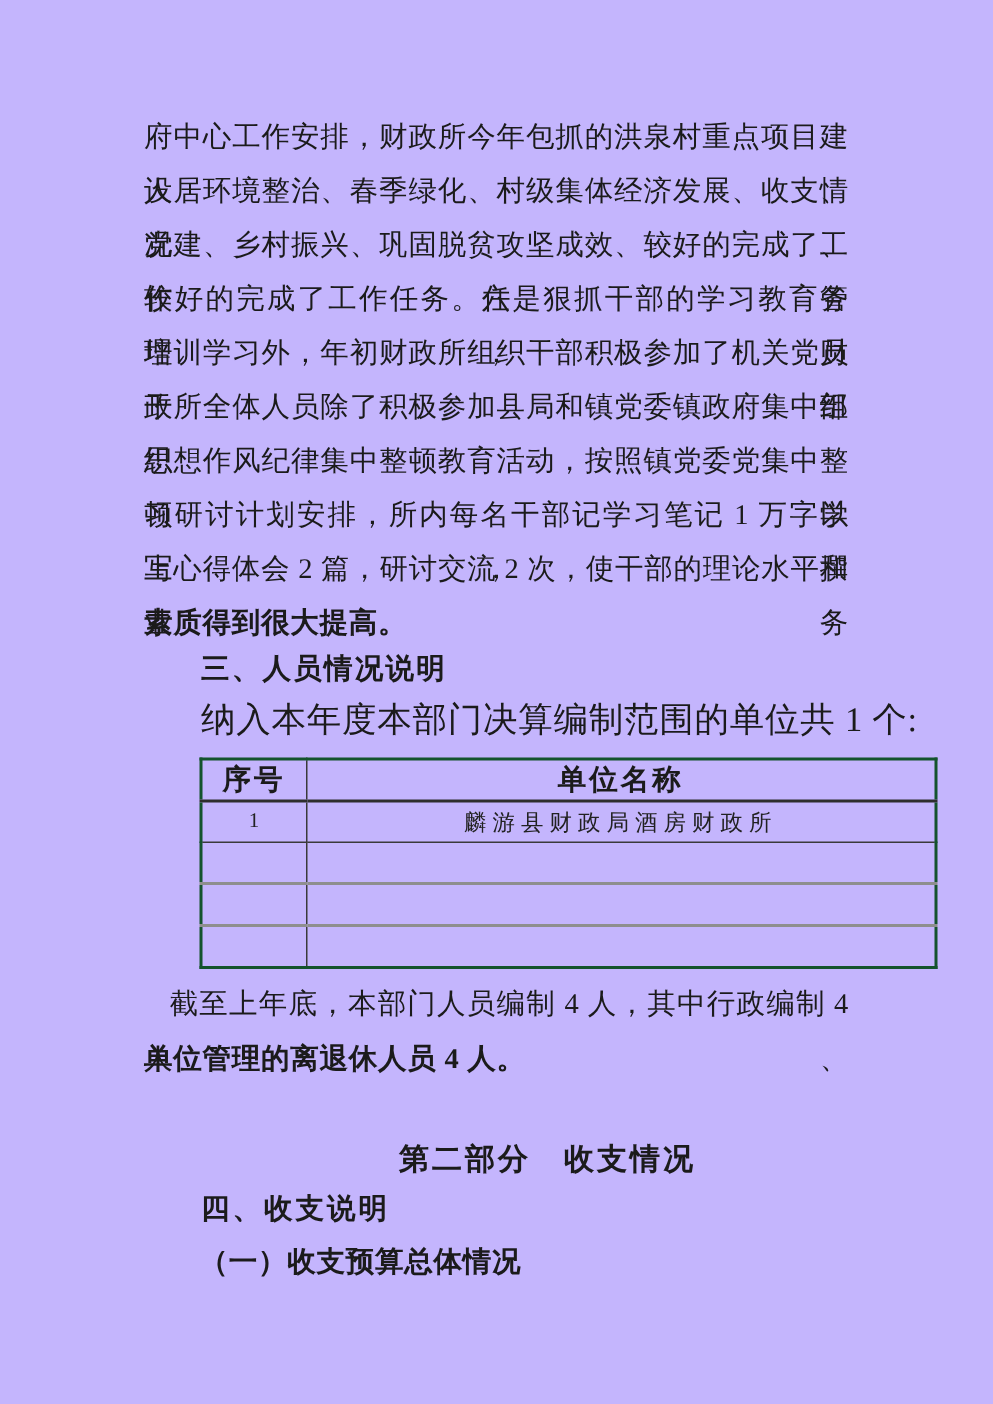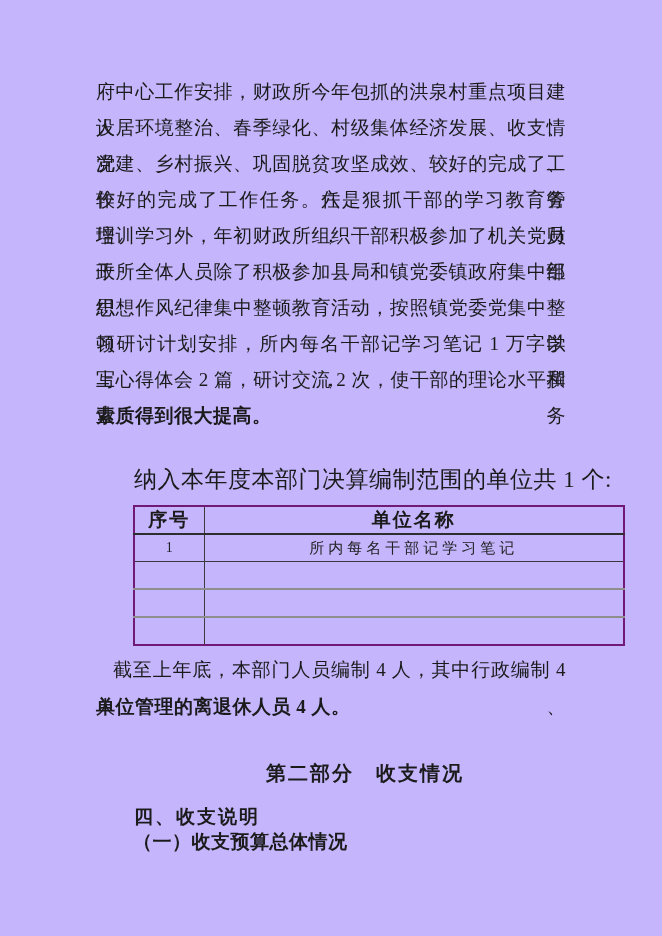--- a/index.html
+++ b/index.html
@@ -25,21 +25,21 @@
   .tline.last { text-align-last: left; font-weight: bold; }
   #para-continuation { left: 96px; top: 74px; }
   #para-staffing { left: 96px; top: 651px; }
   #para-staffing .tline { height: 37px; line-height: 37px; }
   #para-staffing .tline:first-child { text-indent: 17px; }
 
   .h-bold { position: absolute; font-weight: bold; white-space: pre-wrap; }
   #heading-personnel { left: 134px; top: 437px; font-size: 19px; letter-spacing: 1.5px; line-height: 1; }
   #intro-line { position: absolute; left: 134px; top: 467px; font-size: 23px; letter-spacing: 0.5px; line-height: 1.1; white-space: pre-wrap; }
   #part2-title { left: 266px; top: 762px; font-size: 20px; letter-spacing: 2px; line-height: 1.1; }
-  #heading-income { left: 134px; top: 797px; font-size: 19px; letter-spacing: 2px; line-height: 1.1; margin-top: 10px; }
+  #heading-income { left: 134px; top: 797px; font-size: 19px; letter-spacing: 2px; line-height: 1.1; }
   #heading-budget-overview { left: 133px; top: 832px; font-size: 19px; letter-spacing: 0.5px; line-height: 1.1; }
 
   
   .units-table {
     position: absolute;
     left: 133px;
     top: 505px;
     width: 490px;
     border-collapse: collapse;
     table-layout: fixed;
@@ -54,21 +54,21 @@
   .units-table th {
     height: 26px;
     font-size: 19px;
     font-weight: bold;
     letter-spacing: 2px;
   }
   .units-table td { height: 26px; font-size: 15px; letter-spacing: 4px; color: #222; }
   .units-table td.num-cell { font-size: 14px; letter-spacing: 0; }
   .units-table col.c0 { width: 70px; }
   .units-table col.c1 { width: 420px; }
-  .units-table { border: 2px solid #701a75; }
+  .units-table { border: 2px solid #14532d; }
   .units-table tr.r1 td, .units-table tr.r2 td { border-bottom: 2.5px solid #8e8e8e; }
   .units-table thead th { border-bottom: 2px solid #2e2e2e; }
 </style>
 </head>
 <body>
 
 <div class="page">
 
   <div id="para-continuation" class="para">
       <div class="tline">府中心工作安排，财政所今年包抓的洪泉村重点项目建设、</div>
@@ -76,38 +76,39 @@
       <div class="tline">党建、乡村振兴、巩固脱贫攻坚成效、较好的完成了工作任务</div>
       <div class="tline">较好的完成了工作任务。六是狠抓干部的学习教育管理，财</div>
       <div class="tline">培训学习外，年初财政所组织干部积极参加了机关党员干部</div>
       <div class="tline">政所全体人员除了积极参加县局和镇党委镇政府集中组织</div>
       <div class="tline">思想作风纪律集中整顿教育活动，按照镇党委党集中整顿学</div>
       <div class="tline">习研讨计划安排，所内每名干部记学习笔记 1 万字以上，撰</div>
       <div class="tline">写心得体会 2 篇，研讨交流 2 次，使干部的理论水平和业务</div>
       <div class="tline last">素质得到很大提高。</div>
     </div>
 
+  <div id="heading-personnel" class="h-bold">三、人员情况说明</div>
 
   <div id="intro-line">纳入本年度本部门决算编制范围的单位共 1 个:</div>
 
   <table class="units-table">
     <colgroup>
         <col class="c0">
         <col class="c1">
       </colgroup>
   <thead>
         <tr>
           <th>序号</th>
           <th>单位名称</th>
         </tr>
       </thead>
       <tbody>
         <tr class="r0">
           <td class="num-cell">1</td>
-          <td>所内每名干部记学习笔记</td>
+          <td>麟游县财政局酒房财政所</td>
         </tr>
         <tr class="r1">
           <td class="num-cell">&nbsp;</td>
           <td>&nbsp;</td>
         </tr>
         <tr class="r2">
           <td class="num-cell">&nbsp;</td>
           <td>&nbsp;</td>
         </tr>
         <tr class="r3">

